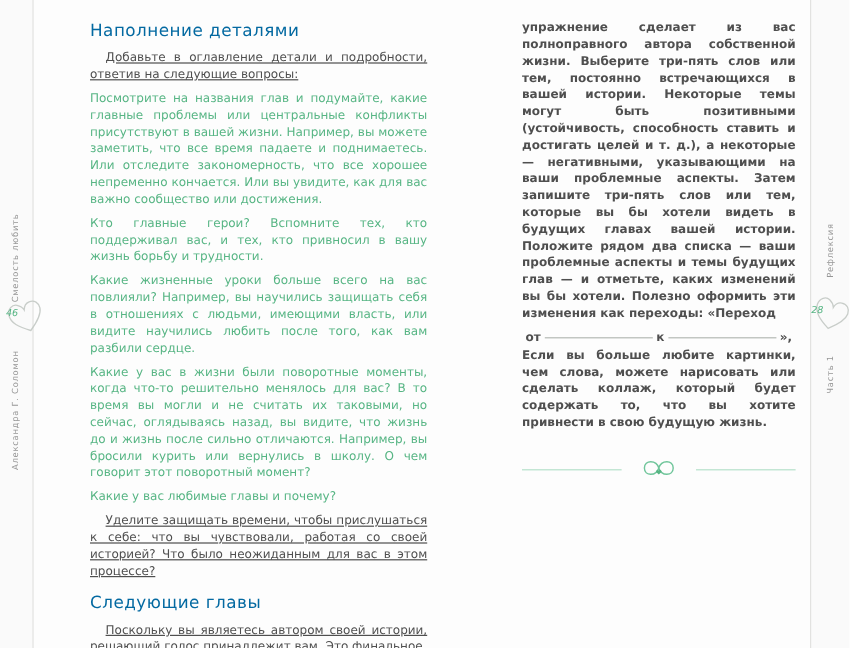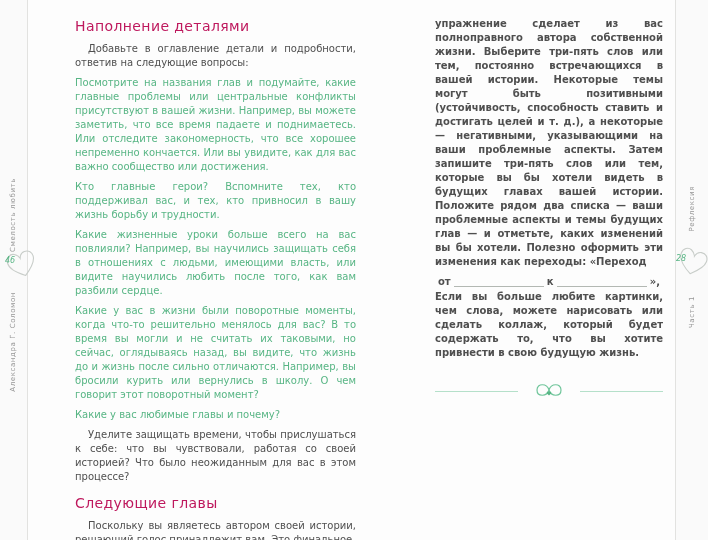--- a/index.html
+++ b/index.html
@@ -11,27 +11,27 @@
   .strip-left{left:0;width:27px;}
   .strip-right{left:676px;width:32px;}
   .edge-line{position:absolute;top:0;height:100%;width:1px;background:#e2e2e0;}
   .edge-left{left:27px;}
   .edge-right{left:675px;}
 
   .col{position:absolute;top:17px;font-size:10px;line-height:14px;text-align:justify;}
   .col-left{left:75px;width:281px;}
   .col-right{left:435px;width:228px;font-weight:bold;}
 
-  .heading{font-size:14px;line-height:18px;color:#be185d;letter-spacing:0.4px;margin:0 0 7px 0;}
+  .heading{font-size:14px;line-height:18px;color:#0369a1;letter-spacing:0.4px;margin:0 0 7px 0;}
   .heading-next{margin-top:10px;}
   p{margin:0 0 6px 0;}
-  .indent{text-indent:13px;}
+  .indent{text-indent:13px;text-decoration:underline;}
   .q{color:#57b584;margin:0 0 6px 0;}
 
-  .fill-line{display:flex;align-items:flex-end;height:14px;margin:0 0 1px 0;color:#4f4f4f;}
+  .fill-line{display:flex;align-items:center;height:14px;margin:0 0 1px 0;color:#4f4f4f;}
   .fill-line span{padding:0 3px;}
   .blank{flex:1;border-bottom:1px solid #b3b8b3;margin-bottom:2px;}
 
   .divider{display:flex;align-items:center;margin-top:18px;}
   .dline{flex:1;height:1px;background:#b5e0ca;}
   .inf-wrap{margin:0 7px;line-height:0;}
 
   .vert{
     position:absolute;writing-mode:vertical-rl;transform:rotate(180deg);
     font-size:7px;letter-spacing:0.6px;color:#969696;white-space:nowrap;

